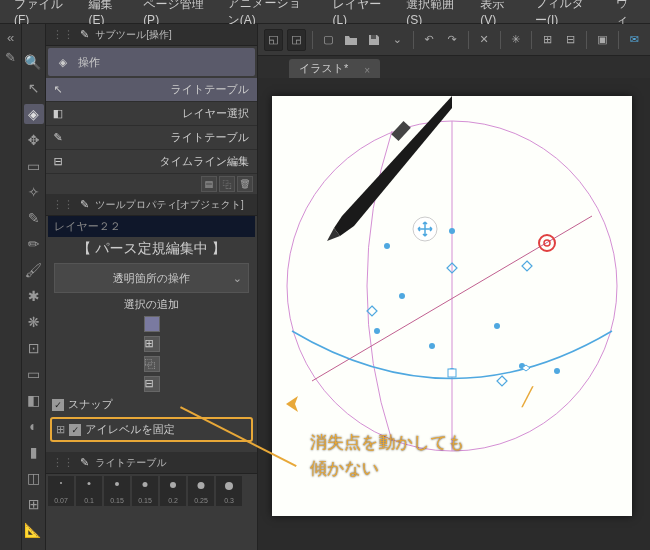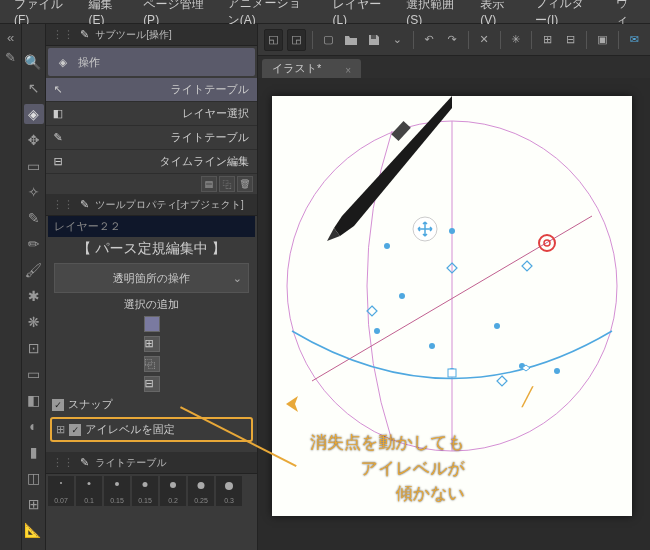--- a/index.html
+++ b/index.html
@@ -41,28 +41,28 @@
 .brush-cell { width:26px; height:30px; background:#2a2a2a; display:flex; align-items:flex-end; justify-content:center; font-size:7px; color:#888; padding-bottom:2px; position:relative; }
 .brush-cell::before { content:""; position:absolute; top:6px; left:50%; transform:translateX(-50%); background:#aaa; border-radius:50%; }
 .brush-cell:nth-child(1)::before { width:2px; height:2px; }
 .brush-cell:nth-child(2)::before { width:3px; height:3px; }
 .brush-cell:nth-child(3)::before { width:4px; height:4px; }
 .brush-cell:nth-child(4)::before { width:5px; height:5px; }
 .brush-cell:nth-child(5)::before { width:6px; height:6px; }
 .brush-cell:nth-child(6)::before { width:7px; height:7px; }
 .brush-cell:nth-child(7)::before { width:8px; height:8px; }
 .tab-bar { position:absolute; top:56px; left:258px; right:0; height:22px; background:#2e2e2e; display:flex; align-items:flex-end; padding:0 4px; }
-.tab { background:#4a4a4a; padding:2px 10px; font-size:11px; display:flex; align-items:flex-end; gap:24px; border-radius:3px 3px 0 0; }
+.tab { background:#4a4a4a; padding:2px 10px; font-size:11px; display:flex; align-items:flex-end; gap:16px; border-radius:3px 3px 0 0;margin-left:27px; }
 .tab .x { color:#888; font-size:10px; }
 .canvas-area { position:absolute; top:78px; left:258px; right:0; bottom:0; background:#2b2b2b; display:flex; align-items:flex-start; justify-content:flex-start; padding:18px 0 0 14px; }
 .canvas-white { width:360px; height:420px; background:#fefffb; position:relative; box-shadow:0 0 8px rgba(0,0,0,.6); }
 .canvas-white svg { position:absolute; top:0; left:0; }
 .stylus { position:absolute; top:80px; right:-30px; width:180px; height:200px; }
 .callout-line { position:absolute; width:2px; background:#e8a838; transform-origin:top left; }
-.callout-text { position:absolute; color:#e8a838; font-size:17px; line-height:1.5; text-align:right; font-weight:500; text-shadow:0 0 2px #222; }
+.callout-text { position:absolute; color:#e8a838; font-size:17px; line-height:1.5; text-align:left; font-weight:500; text-shadow:0 0 2px #222; }
 .marker { position:absolute; color:#e8a838; font-size:18px; }
 </style>
 </head>
 <body>
 
 <div class="menubar">
   <span>ファイル(F)</span>
   <span>編集(E)</span>
   <span>ページ管理(P)</span>
   <span>アニメーション(A)</span>
@@ -274,15 +274,14 @@
   </div>
 </div>
 
 <div class="callout-line" style="top:408px; left:180px; height:130px; transform:rotate(-63deg);"></div>
 <svg style="position:absolute; top:396px; left:286px;" width="16" height="16">
     <polygon points="0,8 12,0 9,8 12,16" fill="#e8a838"></polygon>
   </svg>
 
 <div class="callout-text" style="top:430px; left:310px;">
   <div>消失点を動かしても</div>
-  <div>アイレベルが</div>
   <div>傾かない</div>
 </div>
 
 </body></html>

